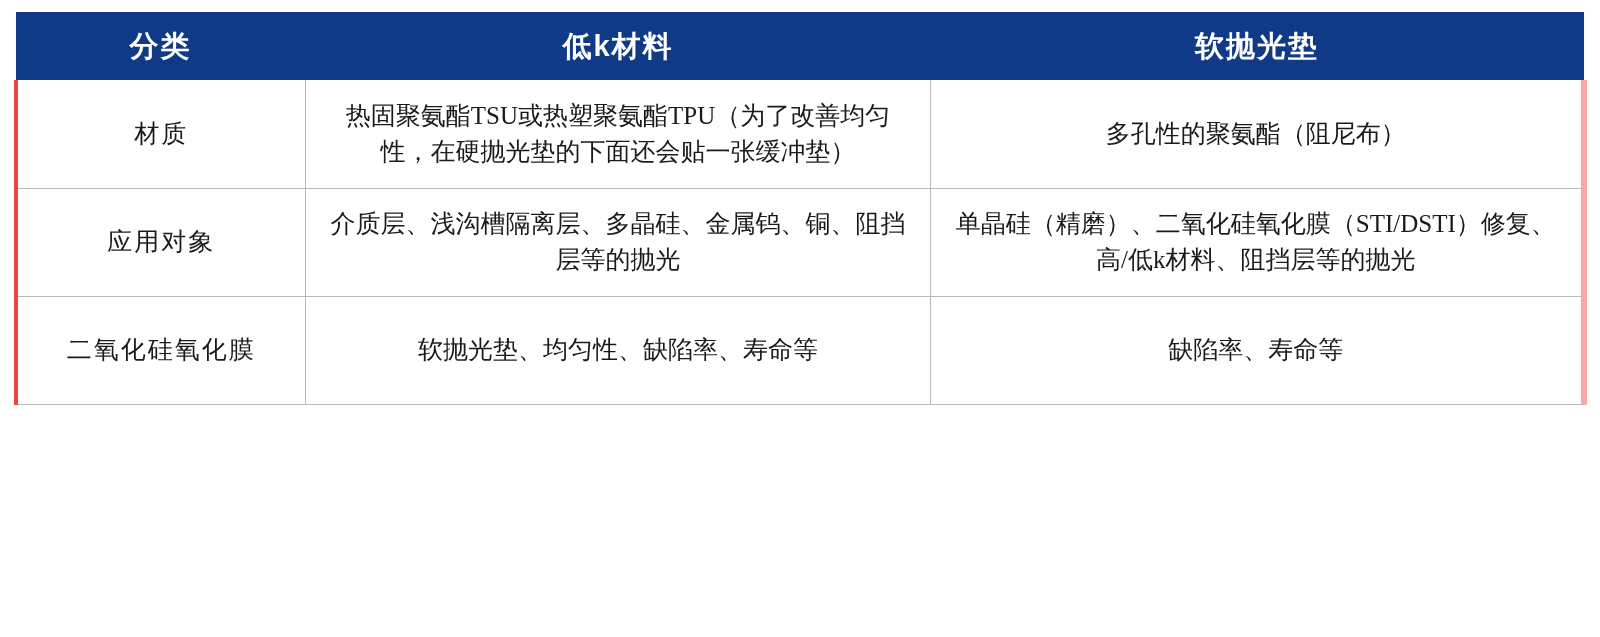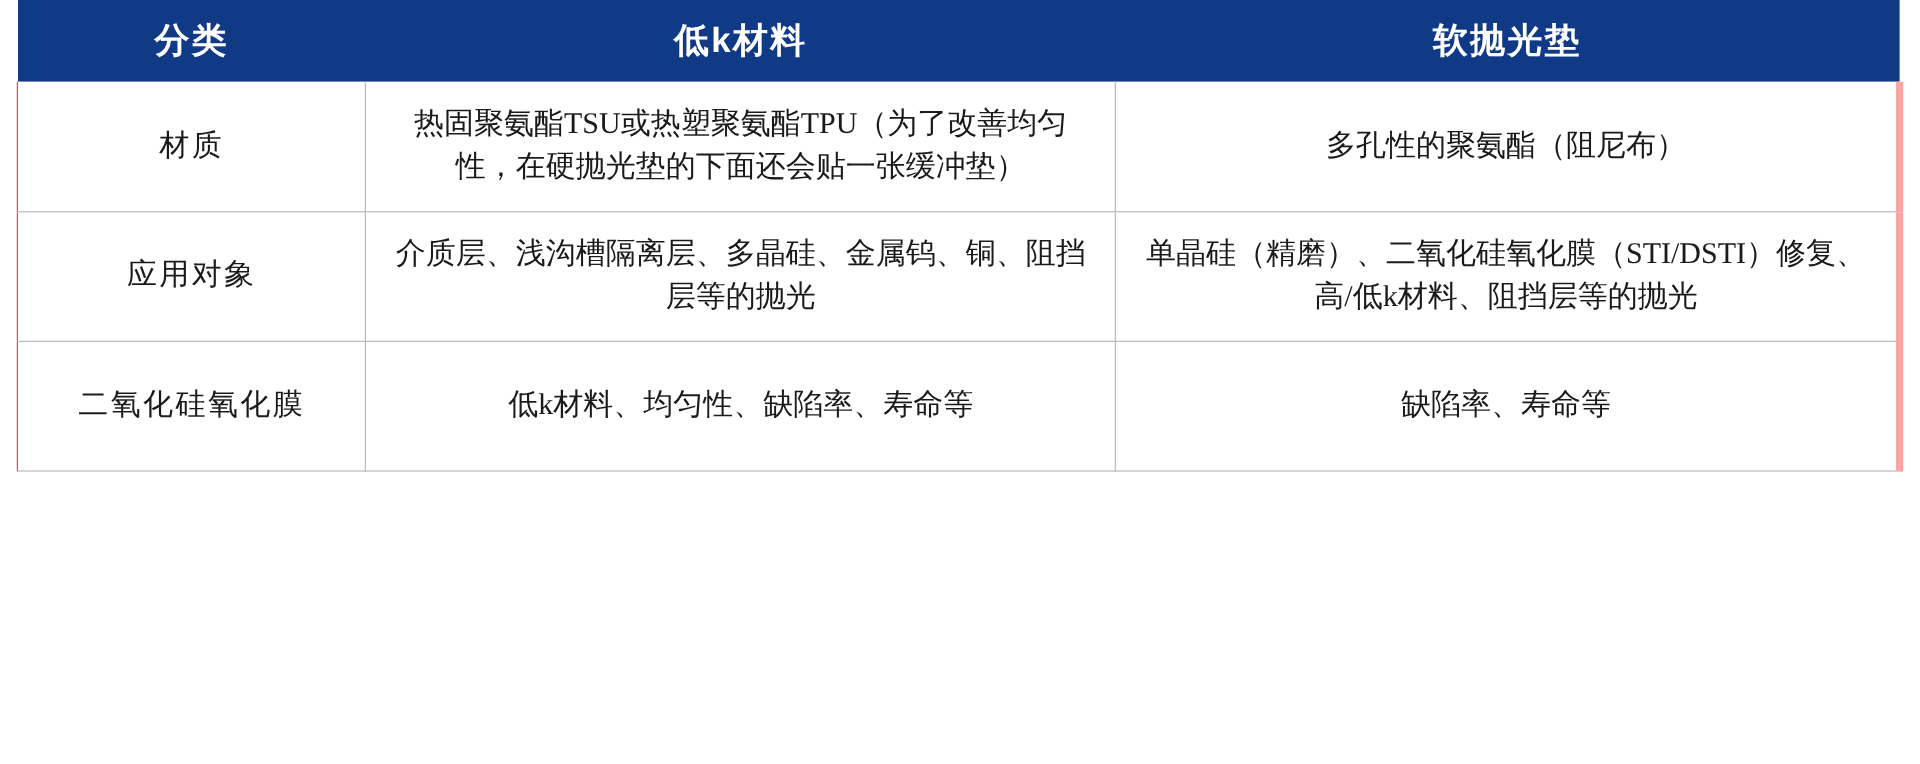--- a/index.html
+++ b/index.html
@@ -11,21 +11,21 @@
     width: 1600px;
     height: 637px;
     font-family: "Liberation Serif", "DejaVu Serif", serif;
     color: #1a1a1a;
     overflow: hidden;
   }
   .table-wrap {
     width: 1600px;
     height: 447px;
     box-sizing: border-box;
-    padding: 0;
+    padding: 12px;
   }
   table.comparison {
     border-collapse: collapse;
     width: 1568px;
     margin: 0 auto;
     table-layout: fixed;
   }
   table.comparison col.c0 { width: 290px; }
   table.comparison col.c1 { width: 625px; }
   table.comparison col.c2 { width: 653px; }
@@ -51,21 +51,21 @@
     vertical-align: middle;
     font-size: 25px;
     line-height: 1.45;
     height: 108px;
     box-sizing: border-box;
   }
   table.comparison tbody td.label-cell {
     letter-spacing: 2px;
   }
   table.comparison tbody tr td:first-child {
-    border-left: 1px solid #ef4444;
+    border-left: 4px solid #ef4444;
   }
   table.comparison tbody tr td:last-child {
     border-right: 6px solid #fca5a5;
   }
   table.comparison tbody tr:first-child td {
     border-top: none;
   }
 </style>
 </head>
 <body>
@@ -90,18 +90,18 @@
         <td>热固聚氨酯TSU或热塑聚氨酯TPU（为了改善均匀性，在硬抛光垫的下面还会贴一张缓冲垫）</td>
         <td>多孔性的聚氨酯（阻尼布）</td>
       </tr>
       <tr>
         <td class="label-cell">应用对象</td>
         <td>介质层、浅沟槽隔离层、多晶硅、金属钨、铜、阻挡层等的抛光</td>
         <td>单晶硅（精磨）、二氧化硅氧化膜（STI/DSTI）修复、高/低k材料、阻挡层等的抛光</td>
       </tr>
       <tr>
         <td class="label-cell">二氧化硅氧化膜</td>
-        <td>低k材料、均匀性、缺陷率、寿命等</td>
+        <td>软抛光垫、均匀性、缺陷率、寿命等</td>
         <td>缺陷率、寿命等</td>
       </tr>
     </tbody>
   </table>
 </div>
 
 </body></html>

